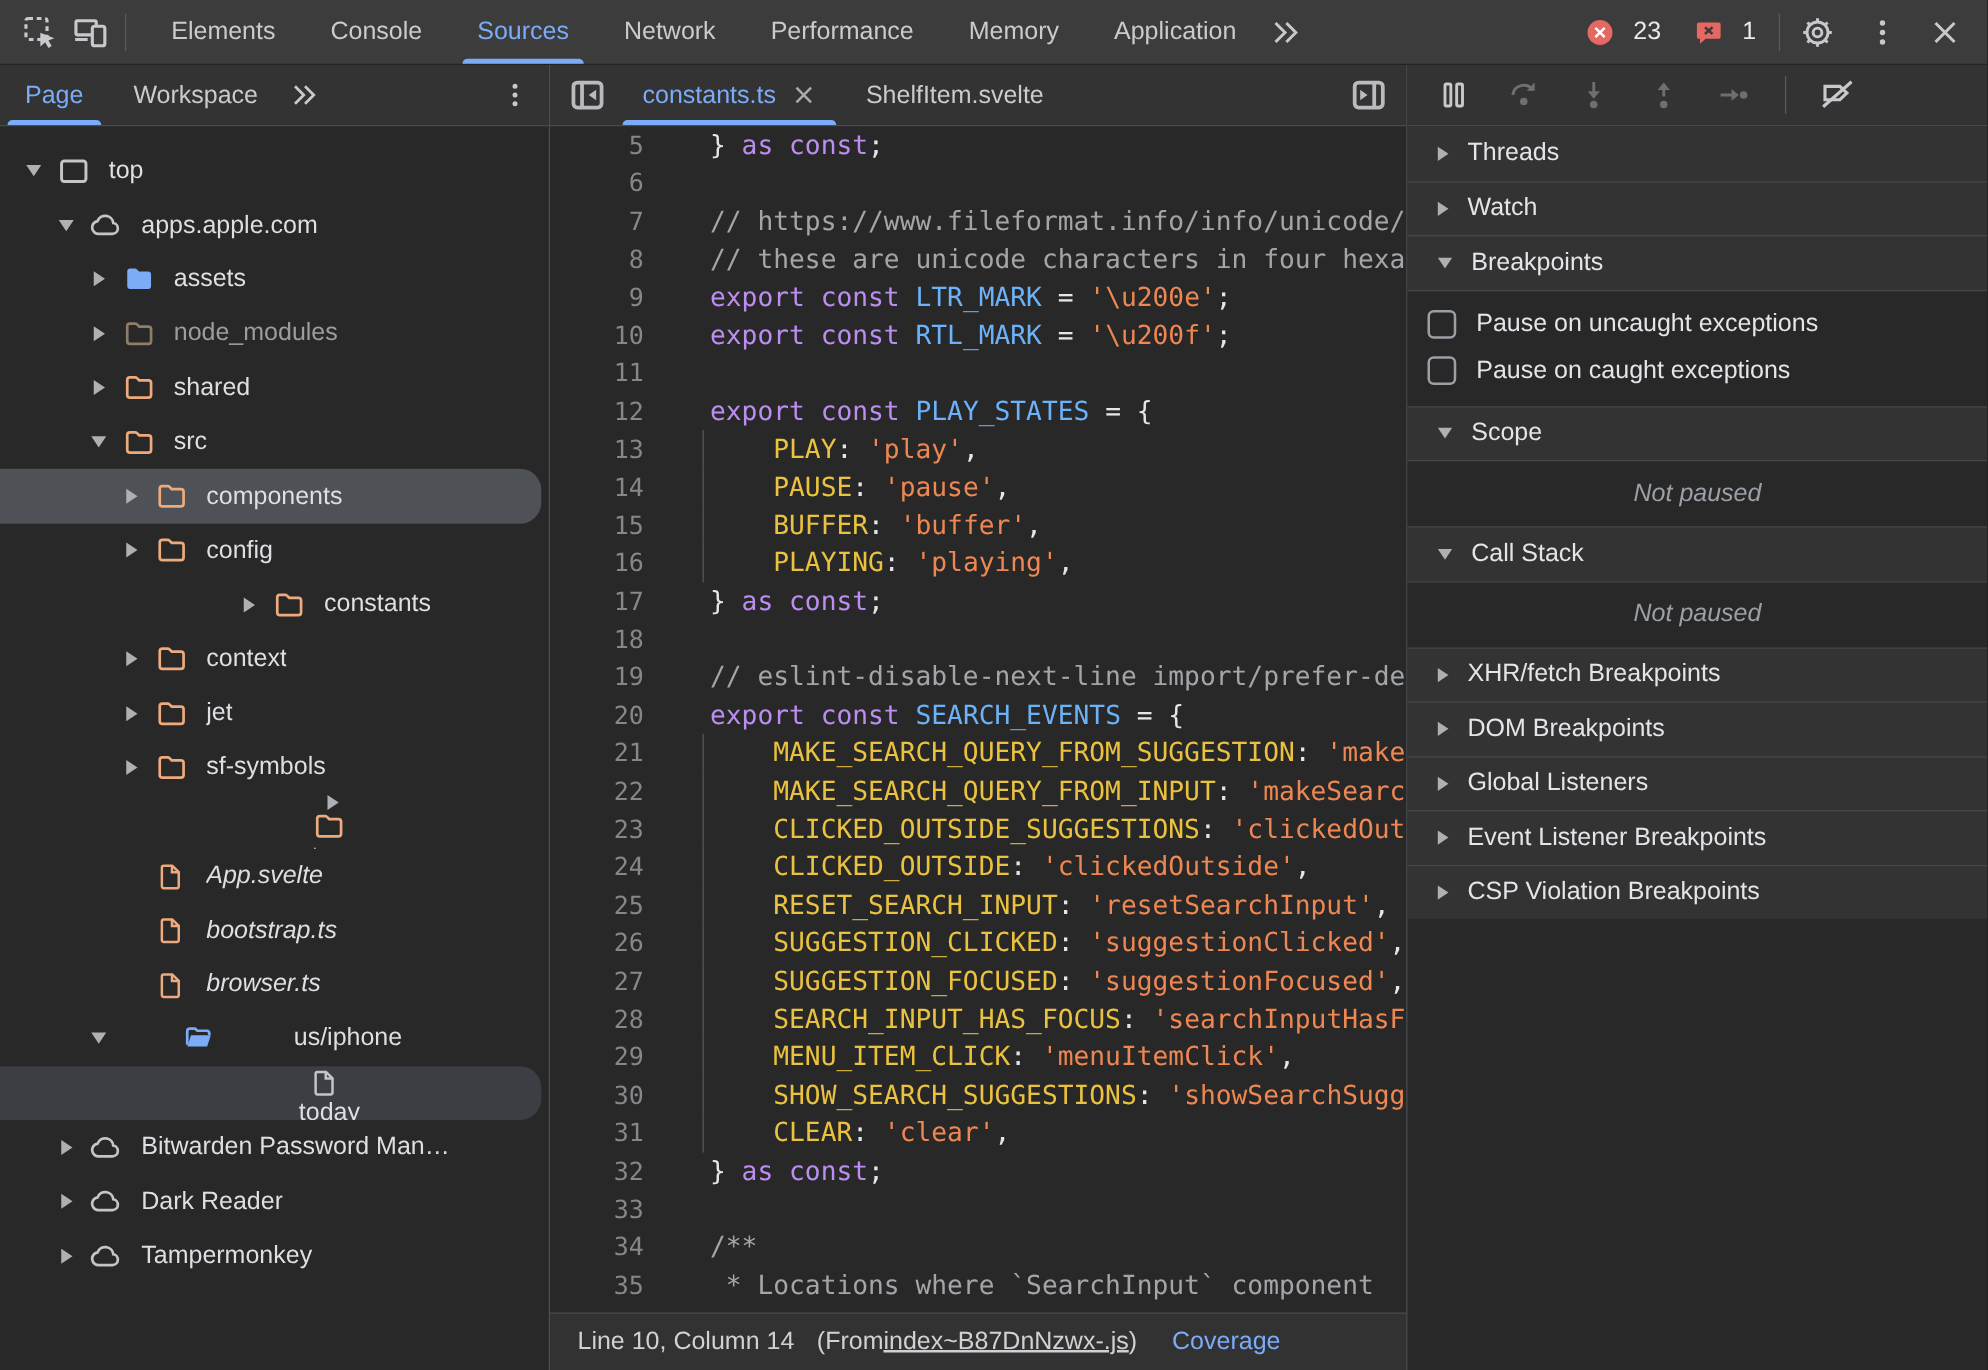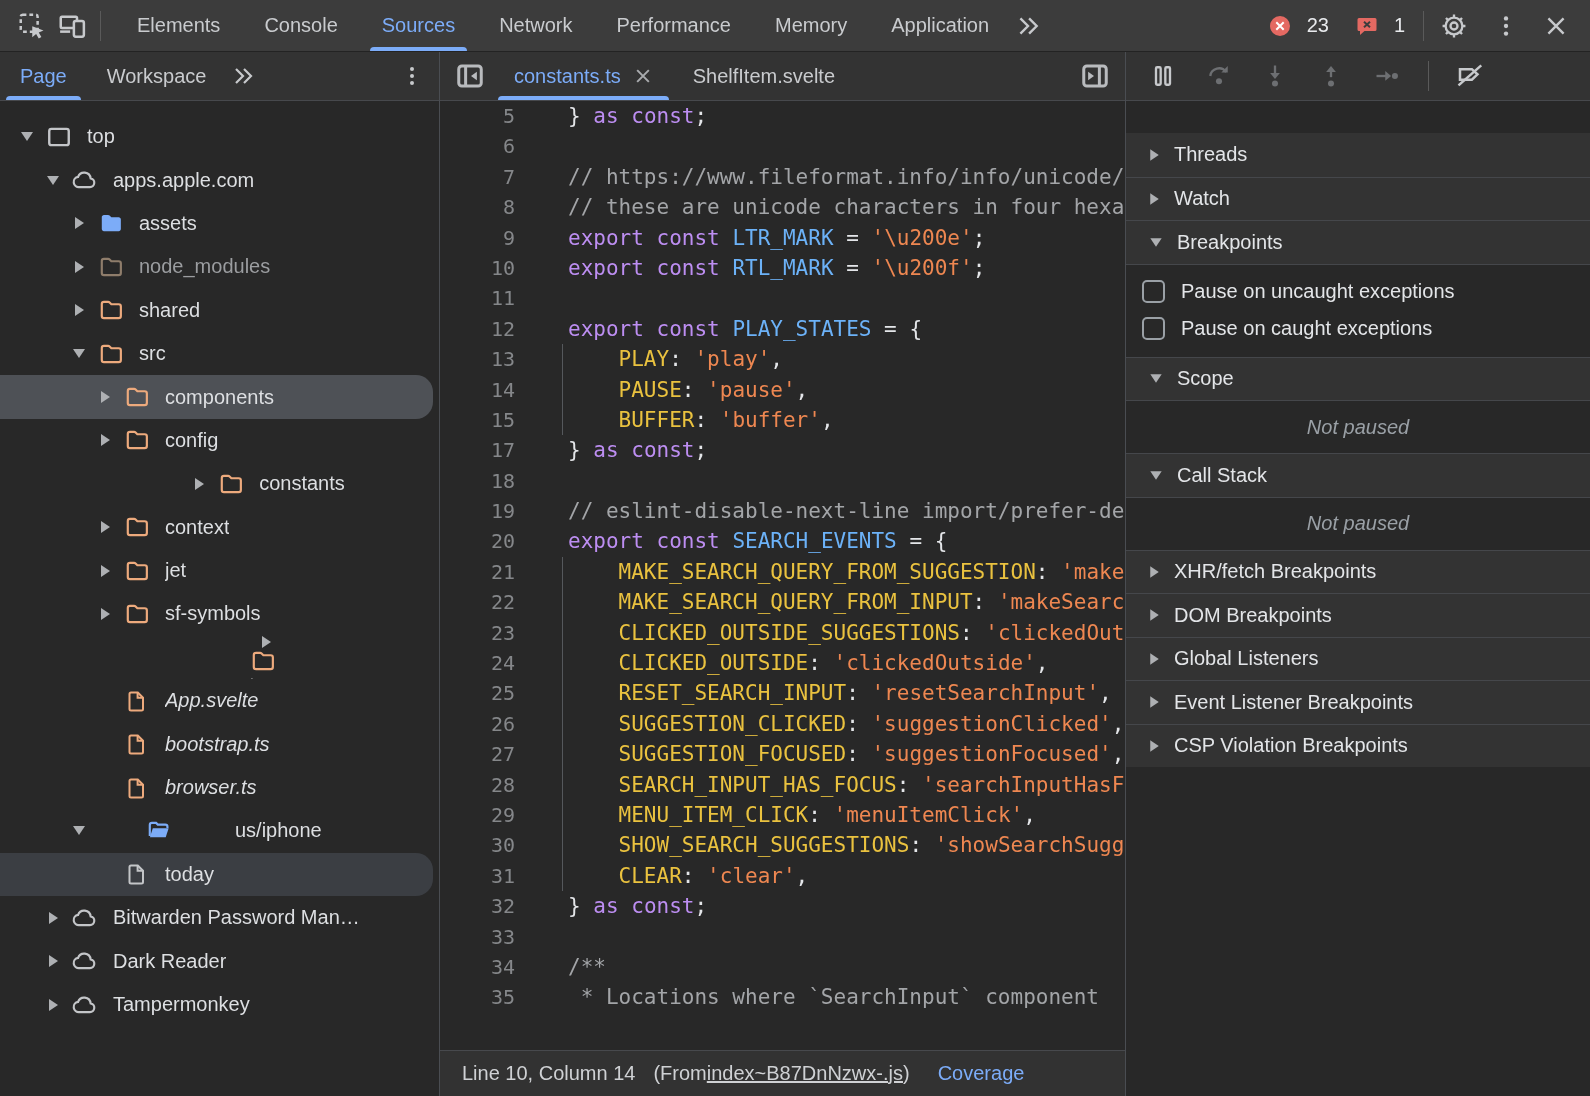--- a/index.html
+++ b/index.html
@@ -21,35 +21,35 @@
   .mtab.active{ color:#7cacf8; }
   .mtab.active::after{ content:""; position:absolute; left:10px; right:10px; bottom:0;
          height:4px; border-radius:4px 4px 0 0; background:#7cacf8; }
   .badge-group{ display:flex; align-items:center; gap:18px; margin:0 18px 0 auto; }
   .badge{ display:flex; align-items:center; gap:7px; font-size:20px; color:#e8eaed; cursor:pointer; }
 
   
   .content{ position:absolute; left:0; top:52px; right:0; bottom:0; display:flex; }
   .sidebar{ width:440px; flex:none; border-right:1px solid #4a4d52; display:flex; flex-direction:column; background:#282828; }
   .editor { width:685px; flex:none; display:flex; flex-direction:column; background:#282828; }
-  .debugger{ flex:1; border-left:1px solid #4a4d52; background:#282828; display:flex; flex-direction:column;gap:32px; }
+  .debugger{ flex:1; border-left:1px solid #4a4d52; background:#282828; display:flex; flex-direction:column; }
 
   
   .side-head{ height:49px; flex:none; background:#333333; border-bottom:1px solid #47494d;
               display:flex; align-items:center; padding:0 10px 0 0; }
   .stab{ position:relative; height:100%; display:flex; align-items:center; padding:0 20px;
          font-size:20px; color:#c9cbce; cursor:pointer; }
   .stab.active{ color:#7cacf8; }
   .stab.active::after{ content:""; position:absolute; left:6px; right:6px; bottom:0;
          height:4px; border-radius:4px 4px 0 0; background:#7cacf8; }
   .side-head .icn{ width:34px; height:34px; color:#c7c9cc; cursor:pointer; }
   .tree{ flex:1; overflow:hidden; padding-top:14px; }
   .row{ height:43.4px; display:flex; align-items:center; font-size:20px; color:#dddfe2; cursor:pointer; }
   .row.sel1{ background:#4e5156; border-radius:0 17px 17px 0; margin-right:6px; }
-  .row.sel2{ background:#3b3e43; border-radius:0 17px 17px 0; margin-right:6px; }
+  .row.sel2{ background:#3b3e43; border-radius:0 17px 17px 0; margin-right:6px;flex-direction:column; }
   .row .arr{ width:22px; flex:none; display:flex; justify-content:center; }
   .row .ticn{ width:26px; height:26px; margin:0 15px 0 8px; }
   .row .lbl{ white-space:nowrap; overflow:hidden; }
   .row.dim .lbl{ color:#9b9da0; }
   .row.it .lbl{ font-style:italic; }
   .tri-r{ width:0; height:0; border-left:9px solid #aeb0b3; border-top:6px solid transparent; border-bottom:6px solid transparent; }
   .tri-d{ width:0; height:0; border-top:9px solid #aeb0b3; border-left:6px solid transparent; border-right:6px solid transparent; }
   .ic-blue{ color:#7cacf8; } .ic-orange{ color:#edaa7d; } .ic-muted{ color:#8f7d6b; } .ic-gray{ color:#c3c5c8; }
 
   
@@ -476,20 +476,21 @@
           <div class="cl"><span class="ln">6</span><span class="ct"></span></div>
           <div class="cl"><span class="ln">7</span><span class="ct"><span class="tk-c">// https://www.fileformat.info/info/unicode/char/200e/index.htm</span></span></div>
           <div class="cl"><span class="ln">8</span><span class="ct"><span class="tk-c">// these are unicode characters in four hexadecimal digits</span></span></div>
           <div class="cl"><span class="ln">9</span><span class="ct"><span class="tk-k">export</span><span class="tk-w"> </span><span class="tk-k">const</span><span class="tk-w"> </span><span class="tk-d">LTR_MARK</span><span class="tk-w"> = </span><span class="tk-s">'\u200e'</span><span class="tk-w">;</span></span></div>
           <div class="cl"><span class="ln">10</span><span class="ct"><span class="tk-k">export</span><span class="tk-w"> </span><span class="tk-k">const</span><span class="tk-w"> </span><span class="tk-d">RTL_MARK</span><span class="tk-w"> = </span><span class="tk-s">'\u200f'</span><span class="tk-w">;</span></span></div>
           <div class="cl"><span class="ln">11</span><span class="ct"></span></div>
           <div class="cl"><span class="ln">12</span><span class="ct"><span class="tk-k">export</span><span class="tk-w"> </span><span class="tk-k">const</span><span class="tk-w"> </span><span class="tk-d">PLAY_STATES</span><span class="tk-w"> = {</span></span></div>
           <div class="cl g"><span class="ln">13</span><span class="ct"><span class="tk-p">    PLAY</span><span class="tk-w">: </span><span class="tk-s">'play'</span><span class="tk-w">,</span></span></div>
           <div class="cl g"><span class="ln">14</span><span class="ct"><span class="tk-p">    PAUSE</span><span class="tk-w">: </span><span class="tk-s">'pause'</span><span class="tk-w">,</span></span></div>
           <div class="cl g"><span class="ln">15</span><span class="ct"><span class="tk-p">    BUFFER</span><span class="tk-w">: </span><span class="tk-s">'buffer'</span><span class="tk-w">,</span></span></div>
+          <div class="cl g"><span class="ln">16</span><span class="ct"><span class="tk-p">    PLAYING</span><span class="tk-w">: </span><span class="tk-s">'playing'</span><span class="tk-w">,</span></span></div>
           <div class="cl"><span class="ln">17</span><span class="ct"><span class="tk-w">} </span><span class="tk-k">as</span><span class="tk-w"> </span><span class="tk-k">const</span><span class="tk-w">;</span></span></div>
           <div class="cl"><span class="ln">18</span><span class="ct"></span></div>
           <div class="cl"><span class="ln">19</span><span class="ct"><span class="tk-c">// eslint-disable-next-line import/prefer-default-export</span></span></div>
           <div class="cl"><span class="ln">20</span><span class="ct"><span class="tk-k">export</span><span class="tk-w"> </span><span class="tk-k">const</span><span class="tk-w"> </span><span class="tk-d">SEARCH_EVENTS</span><span class="tk-w"> = {</span></span></div>
           <div class="cl g"><span class="ln">21</span><span class="ct"><span class="tk-p">    MAKE_SEARCH_QUERY_FROM_SUGGESTION</span><span class="tk-w">: </span><span class="tk-s">'makeSearchQueryFromSuggestion'</span></span></div>
           <div class="cl g"><span class="ln">22</span><span class="ct"><span class="tk-p">    MAKE_SEARCH_QUERY_FROM_INPUT</span><span class="tk-w">: </span><span class="tk-s">'makeSearchQueryFromInput'</span></span></div>
           <div class="cl g"><span class="ln">23</span><span class="ct"><span class="tk-p">    CLICKED_OUTSIDE_SUGGESTIONS</span><span class="tk-w">: </span><span class="tk-s">'clickedOutsideSuggestions'</span></span></div>
           <div class="cl g"><span class="ln">24</span><span class="ct"><span class="tk-p">    CLICKED_OUTSIDE</span><span class="tk-w">: </span><span class="tk-s">'clickedOutside'</span><span class="tk-w">,</span></span></div>
           <div class="cl g"><span class="ln">25</span><span class="ct"><span class="tk-p">    RESET_SEARCH_INPUT</span><span class="tk-w">: </span><span class="tk-s">'resetSearchInput'</span><span class="tk-w">,</span></span></div>
           <div class="cl g"><span class="ln">26</span><span class="ct"><span class="tk-p">    SUGGESTION_CLICKED</span><span class="tk-w">: </span><span class="tk-s">'suggestionClicked'</span><span class="tk-w">,</span></span></div>

